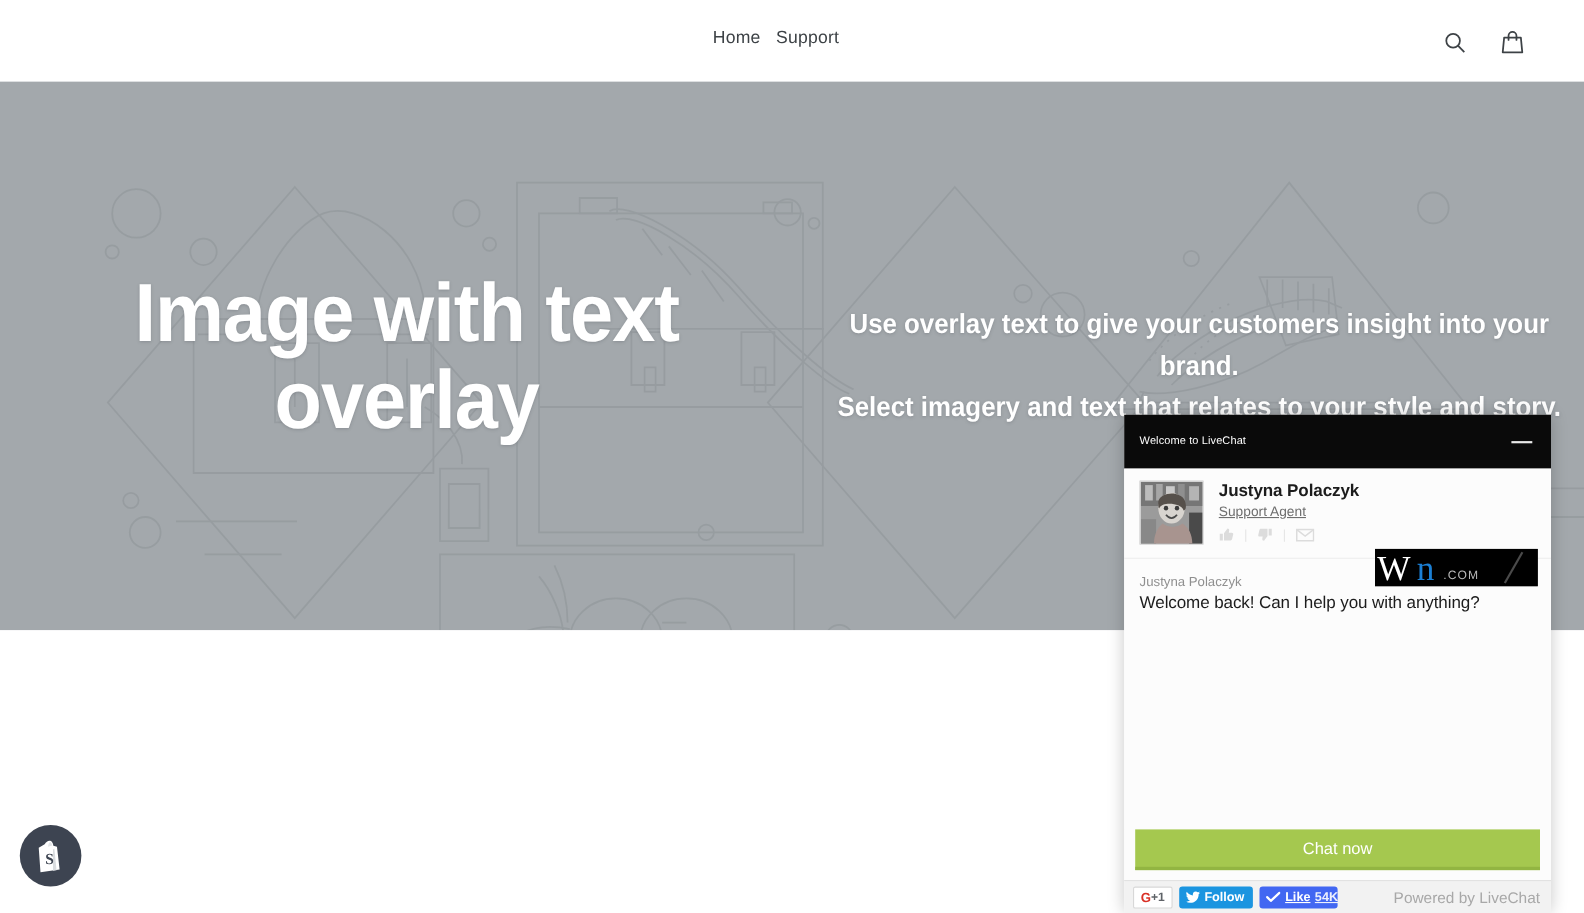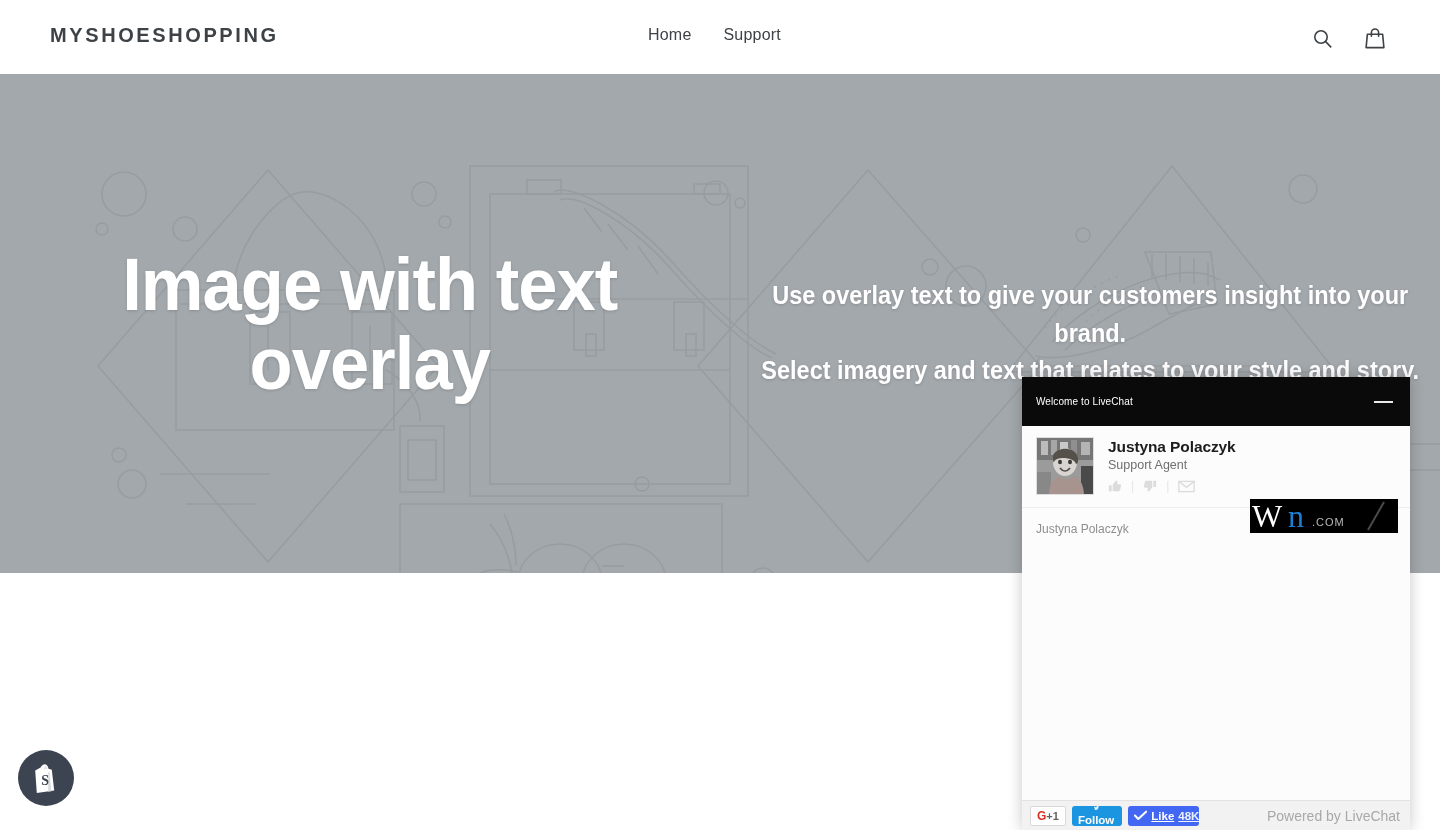--- a/index.html
+++ b/index.html
@@ -22,21 +22,21 @@
     z-index: 5;
   }
   .brand {
     position: absolute; left: 50px; top: 24px;
     font-size: 20px; font-weight: bold;
     letter-spacing: 2.6px;
     color: #3d4246;
   }
   .main-nav {
     position: absolute; left: 648px; top: 26px;
-    display: flex; gap: 32px;
+    display: flex; gap: 14px;
     font-size: 16px;
   }
   .main-nav a {
     color: #3d4246; text-decoration: none;
     letter-spacing: .2px;
   }
   .header-icons {
     position: absolute; right: 52px; top: 24px;
     display: flex; gap: 27px; align-items: center;
   }
@@ -137,21 +137,21 @@
     width: 58px; height: 58px; flex: 0 0 58px;
     overflow: hidden; background: #b9b9b9;
     border: 1px solid #dedede;
   }
   .lc-agent-info { margin-left: 14px; padding-top: 1px; }
   .lc-agent-name {
     font-size: 15.5px; font-weight: bold; color: #1c1c1c;
     letter-spacing: -.1px;
   }
   .lc-agent-role {
-    font-size: 12.5px; color: #6f6f6f; margin-top: 2px;
+    font-size: 12.5px; color: #6f6f6f; margin-top: 2px; text-decoration: underline;
   }
   .lc-rating {
     margin-top: 7px;
     display: flex; align-items: center; gap: 9px;
     color: #dcdcdc;
   }
   .lc-rating .sep { color: #e6e6e6; font-size: 12px; }
   .lc-rate-btn {
     cursor: pointer; display: flex; align-items: center;
     font-size: 13px; line-height: 1;
@@ -199,39 +199,37 @@
     padding: 0 6px; background: #fff;
     border: 1px solid #d8d8d8; border-radius: 2px;
     font-size: 12px; font-weight: bold; color: #d93025;
     cursor: pointer;
   }
   .social-tw {
     height: 20px; display: flex; align-items: center; gap: 4px;
     padding: 0 8px 0 6px; background: #1b95e0; border-radius: 3px;
     color: #fff; font-size: 11.5px; font-weight: bold;
     cursor: pointer;
-    flex-direction: column;
   }
   .social-fb {
     height: 20px; display: flex; align-items: center; gap: 4px;
     padding: 0 0 0 6px; background: #4267f2; border-radius: 3px;
     color: #fff; font-size: 11.5px; font-weight: bold;
     cursor: pointer;
     text-decoration: underline;
   }
   .social-fb .count { font-weight: bold; opacity: .9; }
   .lc-powered {
     margin-left: auto; font-size: 14px; color: #a8a8a8;
   }
 </style>
 </head>
 <body>
 
 <header class="site-header">
-  <div class="brand">MYSHOESHOPPING</div>
 
   <nav class="main-nav">
     <a href="#">Home</a>
     <a href="#">Support</a>
   </nav>
 
   <div class="header-icons">
     <button class="icon-btn" aria-label="Search">
       <svg width="21" height="21" viewBox="0 0 21 21" fill="none">
         <circle cx="9" cy="9" r="6.2" stroke="#3d4246" stroke-width="1.6"></circle>
@@ -406,39 +404,43 @@
         <text x="2" y="28" font-family="Liberation Serif, serif" font-size="32" fill="#ffffff">W</text>
         <text x="38" y="28" font-family="Liberation Serif, serif" font-size="32" fill="#1b7fd4">n</text>
         <text x="62" y="27" font-family="Liberation Sans, sans-serif" font-size="11" fill="#b9b9b9" letter-spacing="1">.COM</text>
         <path d="M118 31L134 3" stroke="#4a4a4a" stroke-width="2"></path>
       </svg>
     </div>
   </div>
 
   <div class="lc-transcript">
     <div class="lc-msg-author">Justyna Polaczyk</div>
-  </div>
-
+    <div class="lc-msg-text">Welcome back! Can I help you with anything?</div>
+  </div>
+
+  <div class="lc-cta-wrap">
+    <button class="lc-cta">Chat now</button>
+  </div>
 
   <div class="lc-footer">
     <span class="social-gplus">
       <span>G</span>
         <span style="color:#5f6368;font-size:11px;">+1</span>
     </span>
 
     <span class="social-tw">
       <svg width="13" height="11" viewBox="0 0 16 13" fill="#ffffff">
         <path d="M16 1.6c-.6.3-1.2.4-1.9.5.7-.4 1.2-1 1.4-1.8-.6.4-1.3.7-2.1.8A3.3 3.3 0 007.9 4c0 .3 0 .5.1.7A9.3 9.3 0 011.1.6a3.3 3.3 0 001 4.4c-.5 0-1-.2-1.5-.4 0 1.6 1.1 2.9 2.6 3.2-.5.2-1 .2-1.5.1a3.3 3.3 0 003 2.3A6.6 6.6 0 010 11.6 9.3 9.3 0 005 13c6 0 9.4-5 9.4-9.4v-.4c.6-.5 1.2-1 1.6-1.6z"></path>
       </svg>
       <span>Follow</span>
     </span>
 
     <span class="social-fb">
       <svg width="13" height="11" viewBox="0 0 14 11" fill="none" stroke="#ffffff" stroke-width="2.2">
         <path d="M1 5.6l3.6 3.6L13 1.4" stroke-linecap="round" stroke-linejoin="round"></path>
       </svg>
       <span>Like</span>
-      <span class="count">48K</span>
+      <span class="count">54K</span>
     </span>
 
     <span class="lc-powered">Powered by LiveChat</span>
   </div>
 </aside>
 
 </body></html>

